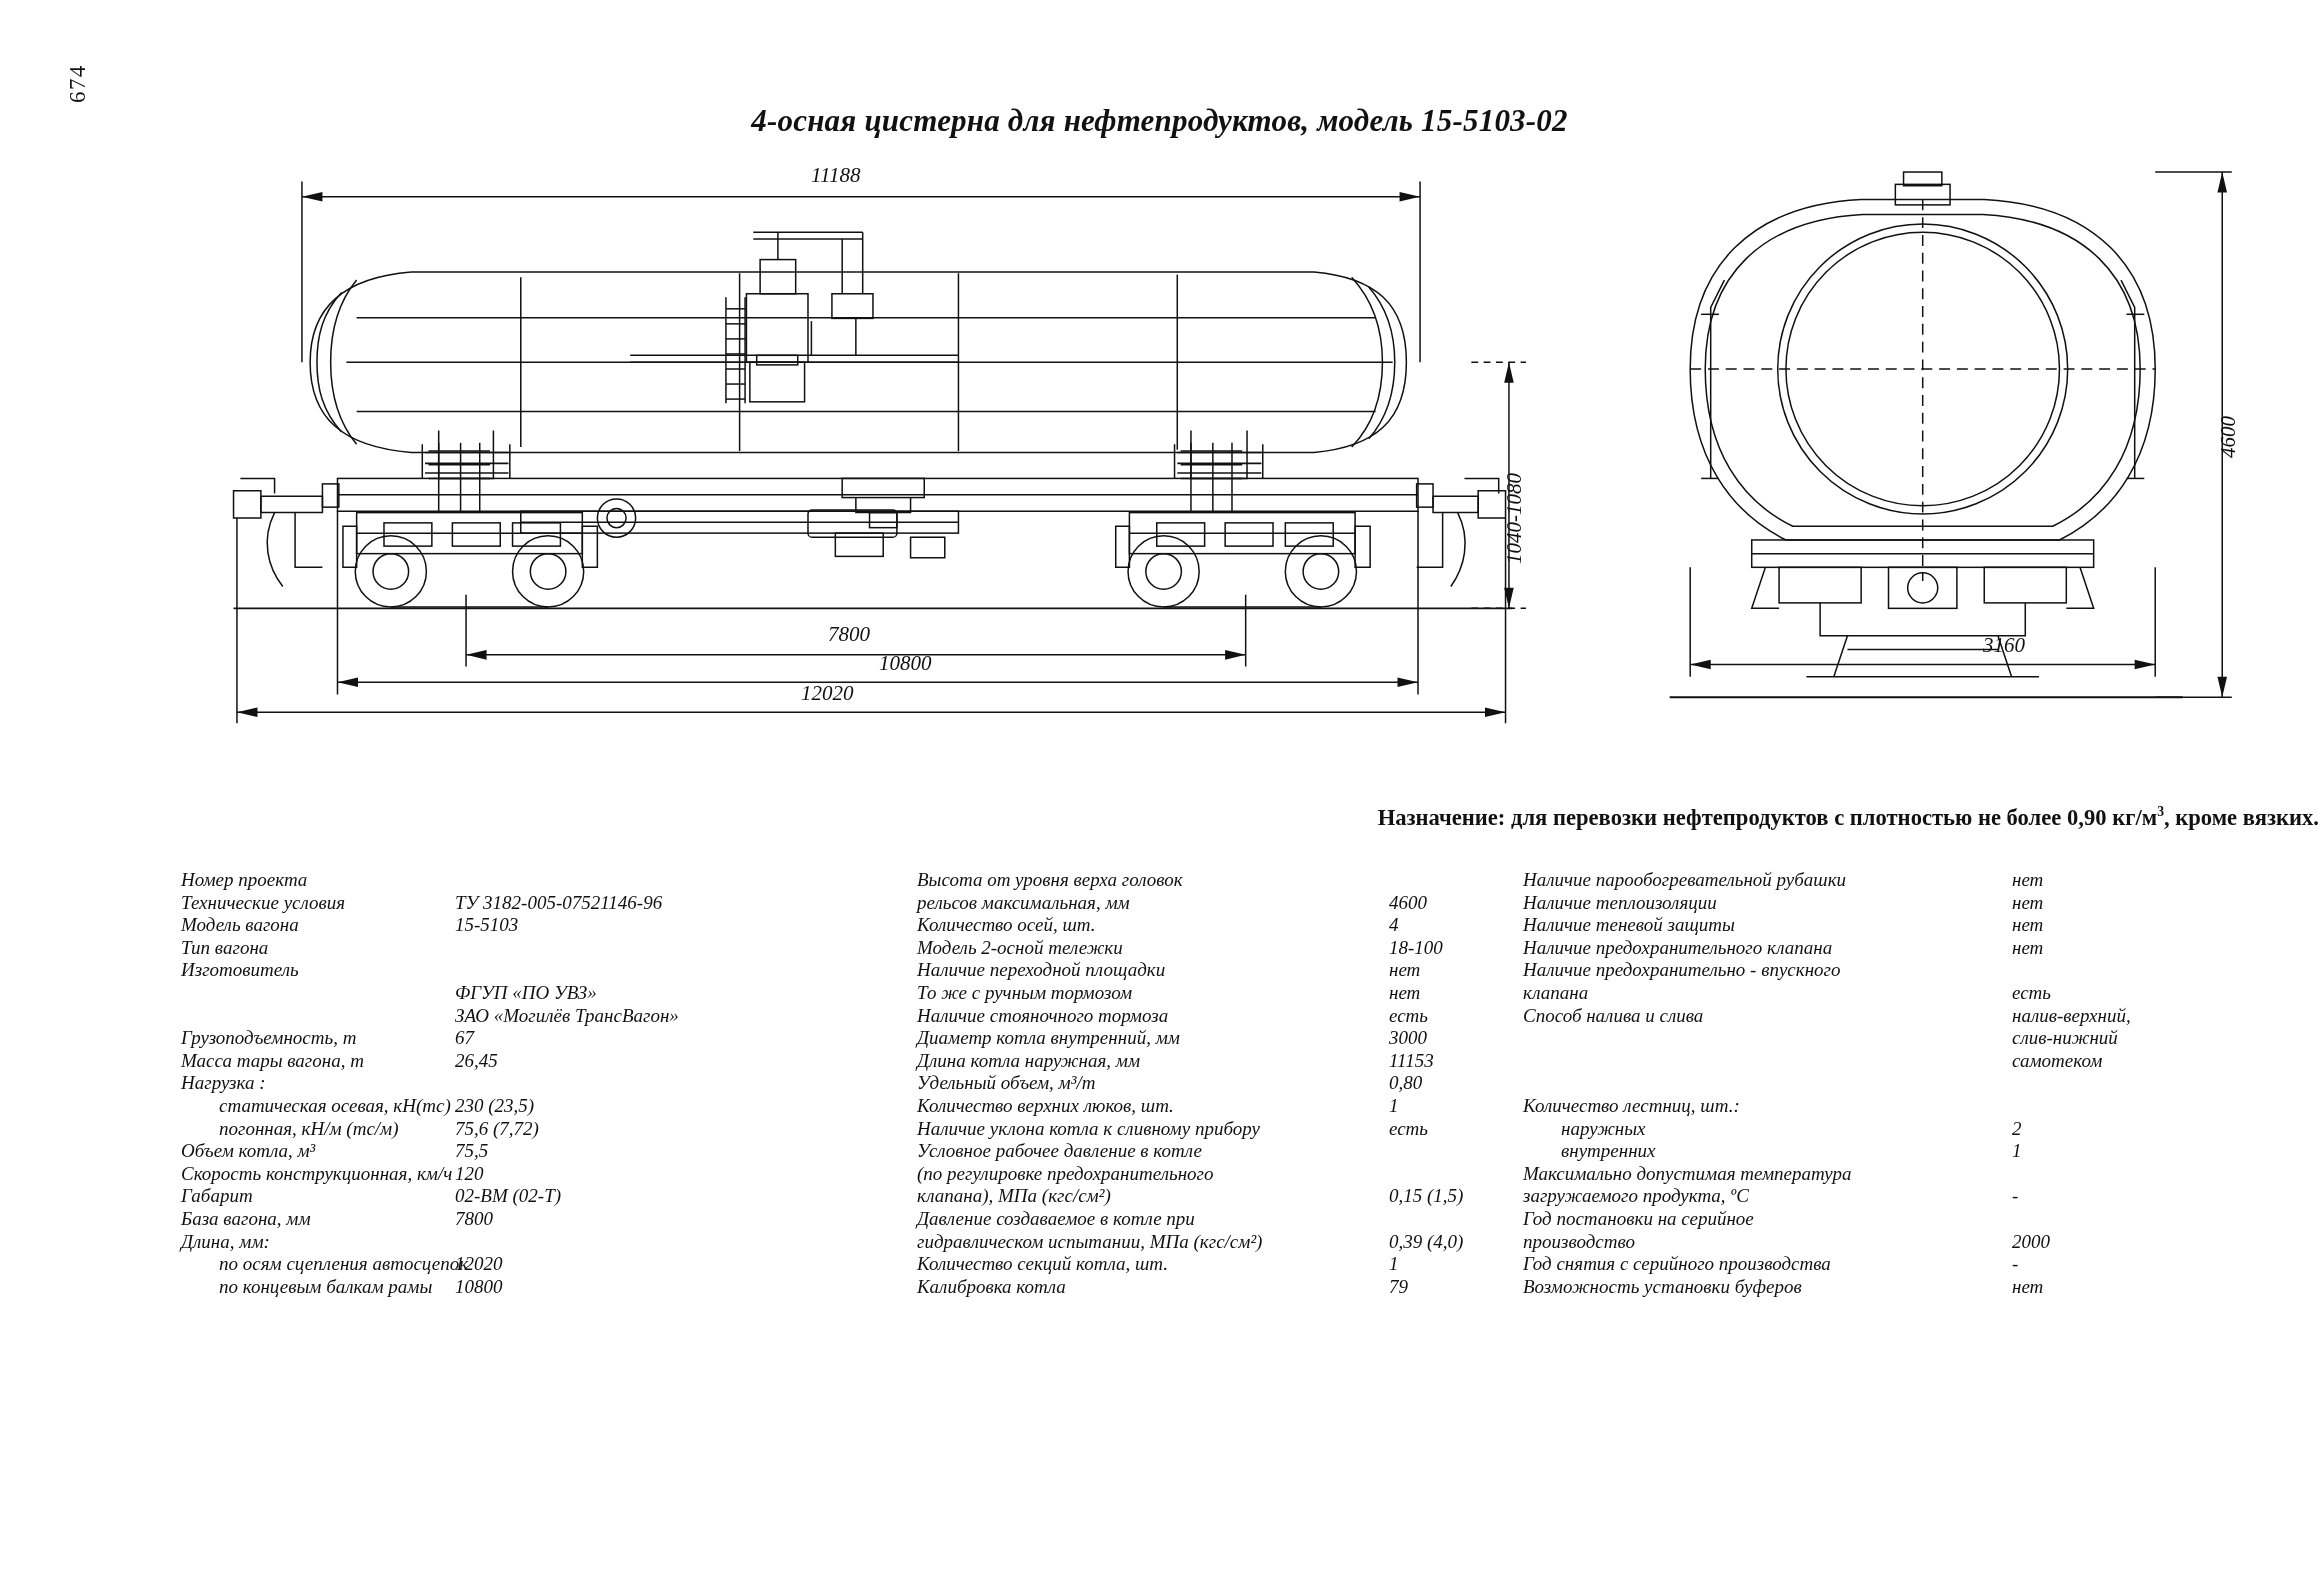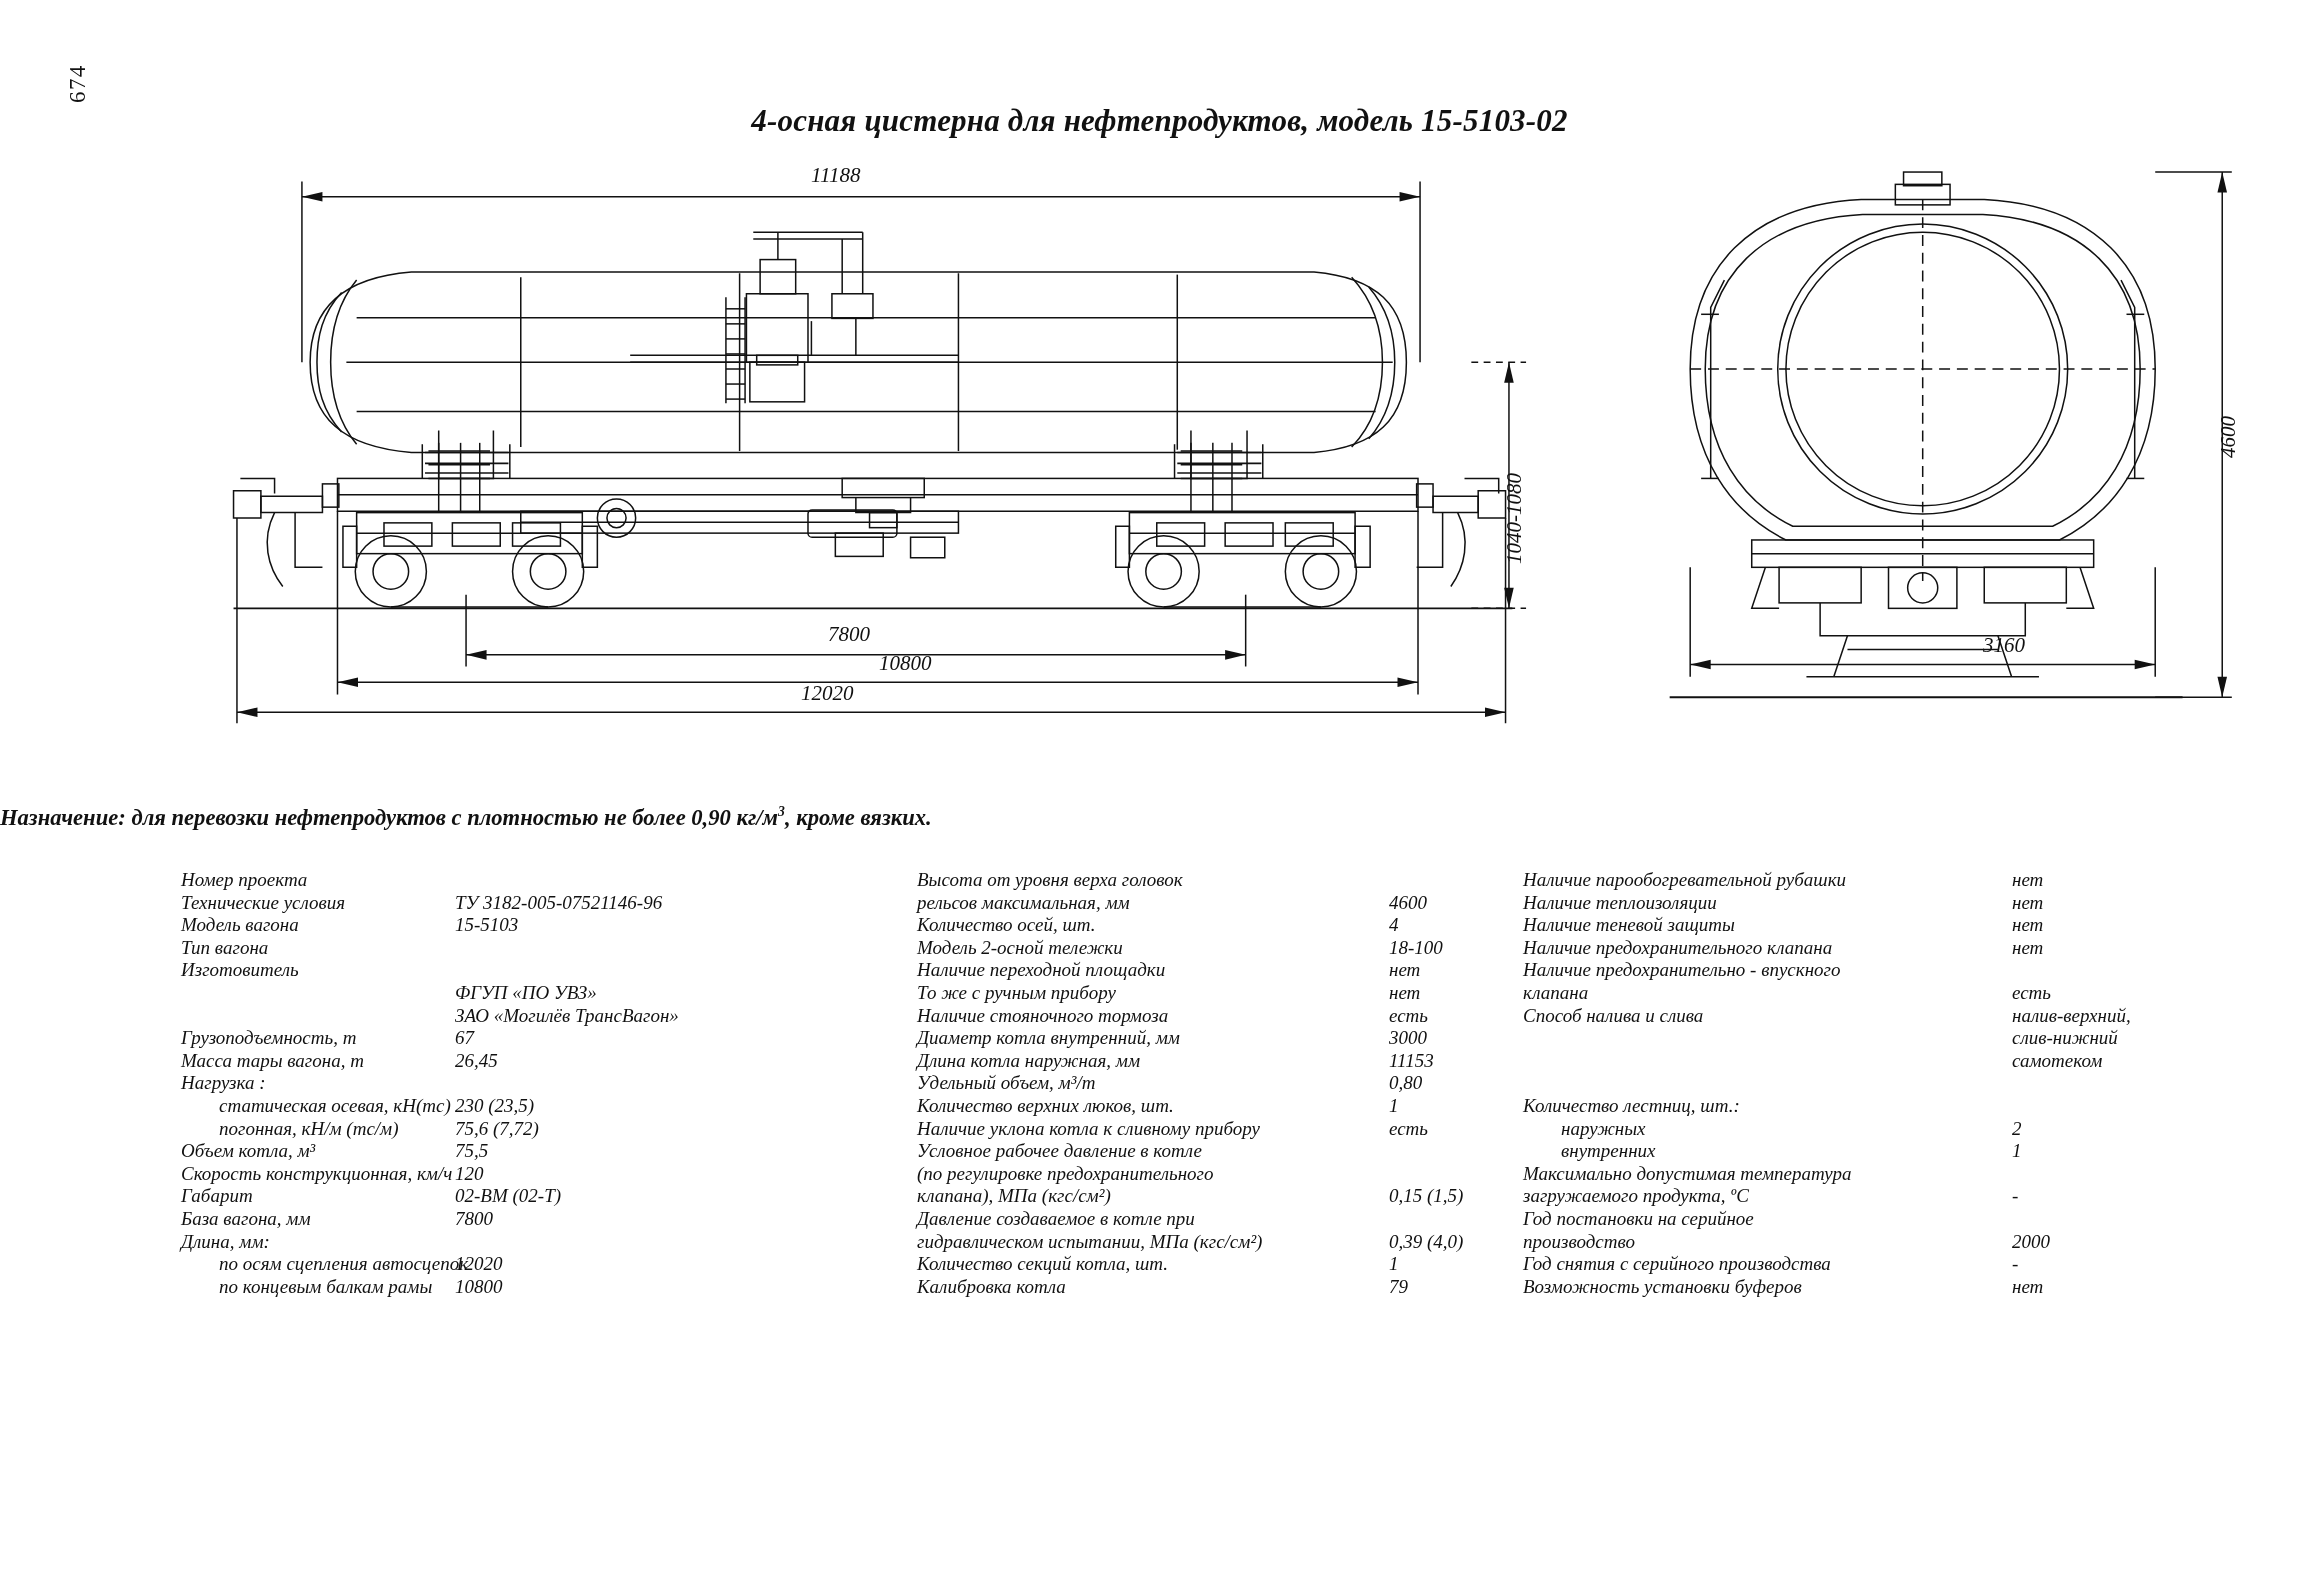--- a/index.html
+++ b/index.html
@@ -32,22 +32,22 @@
   
   .drawing{position:absolute;left:0;top:157px;width:2319px;height:636px;text-align:center;}
   svg.dwg{position:absolute;left:0;top:0;}
 
   
   .dimlabel{position:absolute;font-size:21px;font-style:italic;font-family:"Liberation Serif",serif;color:#111;}
   .dimlabel.vert{transform:rotate(-90deg);transform-origin:left top;}
 
   
   .purpose{
-    position:absolute;left:0;top:804px;width:2319px;text-align:left;
-    font-size:22.6px;font-style:italic;font-weight:bold;
+    position:absolute;left:0;top:804px;width:2319px;text-align:right;
+    font-size:22.6px;font-weight:bold;
   }
   .purpose sup{font-size:13.7px;}
 
   
   .specs{position:absolute;left:0;top:869px;width:2319px;height:547px;}
   .col{position:absolute;top:0;}
   .col1{left:181px;width:472px;}
   .col2{left:917px;width:589px;}
   .col3{left:1523px;width:602px;}
 
@@ -330,21 +330,21 @@
         <div class="row"><span class="lbl nowrap">Длина, мм:</span><span class="val nowrap"></span></div>
         <div class="row"><span class="lbl nowrap indent">по осям сцепления автосцепок</span><span class="val nowrap">12020</span></div>
         <div class="row"><span class="lbl nowrap indent">по концевым балкам рамы</span><span class="val nowrap">10800</span></div>
       </div>
     <div class="col col2" id="col2">
         <div class="row"><span class="lbl nowrap">Высота от уровня верха головок</span><span class="val nowrap"></span></div>
         <div class="row"><span class="lbl nowrap">рельсов максимальная, мм</span><span class="val nowrap">4600</span></div>
         <div class="row"><span class="lbl nowrap">Количество осей, шт.</span><span class="val nowrap">4</span></div>
         <div class="row"><span class="lbl nowrap">Модель 2-осной тележки</span><span class="val nowrap">18-100</span></div>
         <div class="row"><span class="lbl nowrap">Наличие переходной площадки</span><span class="val nowrap">нет</span></div>
-        <div class="row"><span class="lbl nowrap">То же с ручным прибору</span><span class="val nowrap">нет</span></div>
+        <div class="row"><span class="lbl nowrap">То же с ручным тормозом</span><span class="val nowrap">нет</span></div>
         <div class="row"><span class="lbl nowrap">Наличие стояночного тормоза</span><span class="val nowrap">есть</span></div>
         <div class="row"><span class="lbl nowrap">Диаметр котла внутренний, мм</span><span class="val nowrap">3000</span></div>
         <div class="row"><span class="lbl nowrap">Длина котла наружная, мм</span><span class="val nowrap">11153</span></div>
         <div class="row"><span class="lbl nowrap">Удельный объем, м³/т</span><span class="val nowrap">0,80</span></div>
         <div class="row"><span class="lbl nowrap">Количество верхних люков, шт.</span><span class="val nowrap">1</span></div>
         <div class="row"><span class="lbl nowrap">Наличие уклона котла к сливному прибору</span><span class="val nowrap">есть</span></div>
         <div class="row"><span class="lbl nowrap">Условное рабочее давление в котле</span><span class="val nowrap"></span></div>
         <div class="row"><span class="lbl nowrap">(по регулировке предохранительного</span><span class="val nowrap"></span></div>
         <div class="row"><span class="lbl nowrap">клапана), МПа (кгс/см²)</span><span class="val nowrap">0,15 (1,5)</span></div>
         <div class="row"><span class="lbl nowrap">Давление создаваемое в котле при</span><span class="val nowrap"></span></div>

